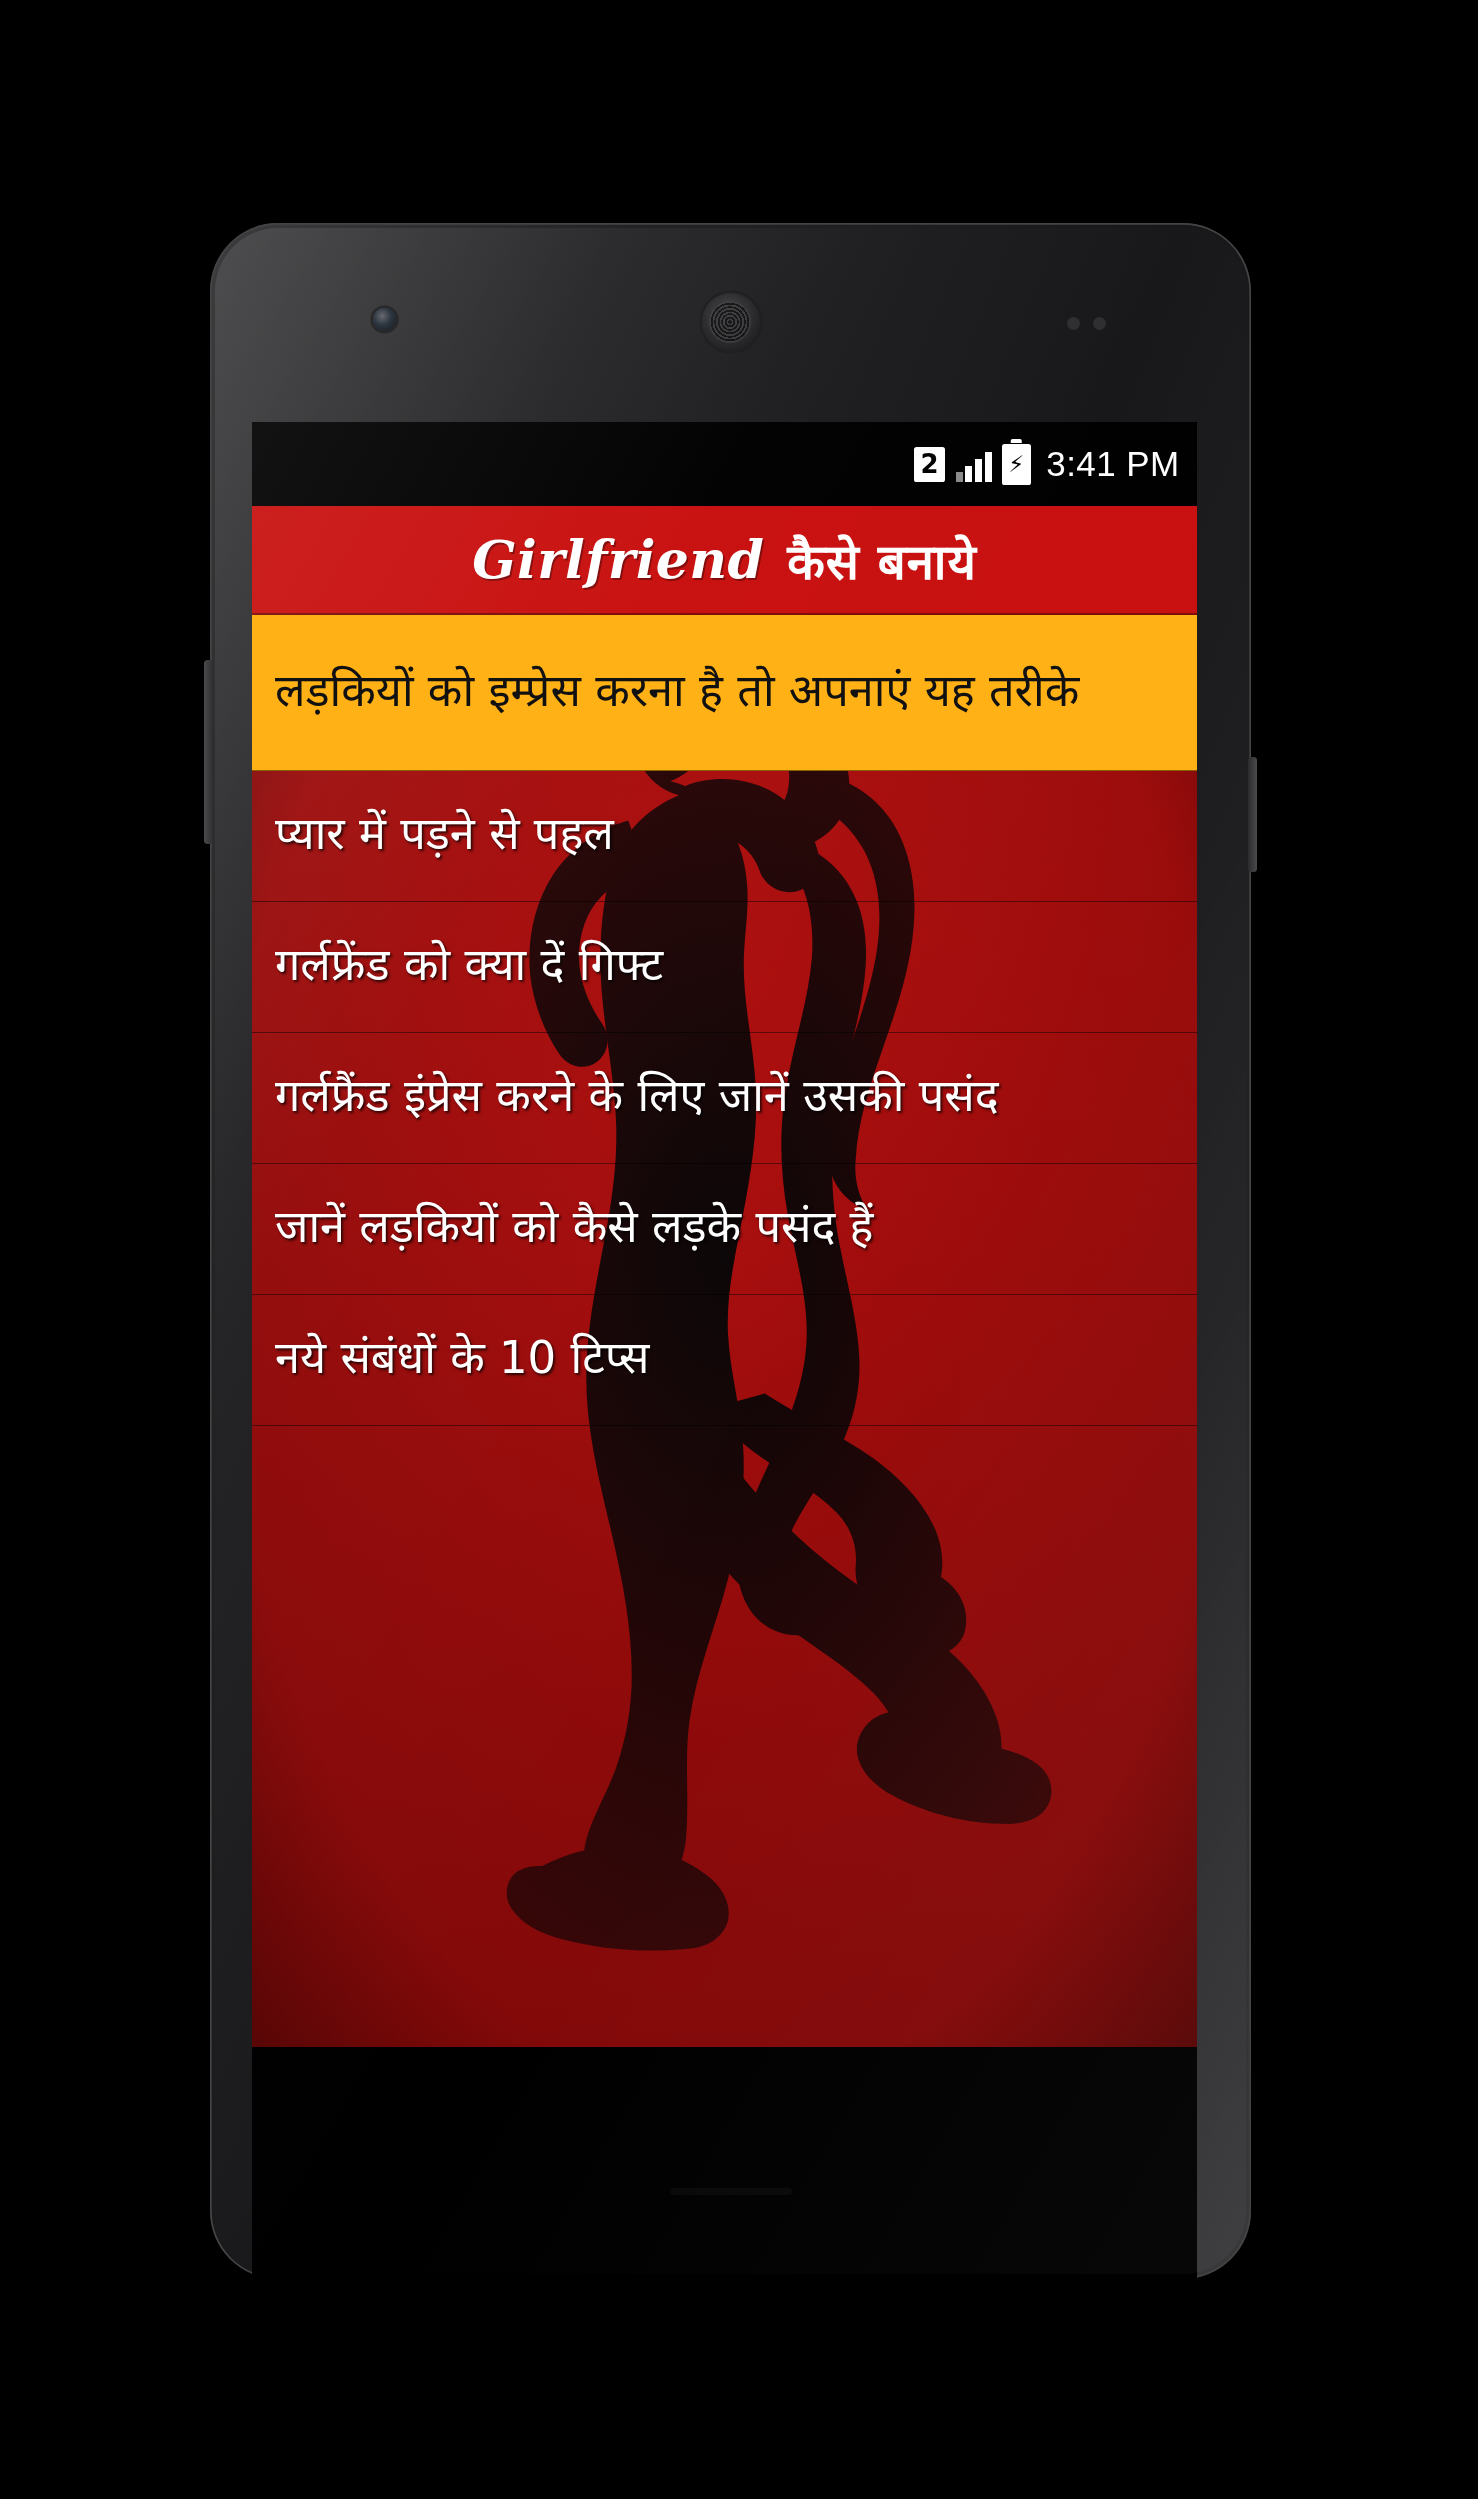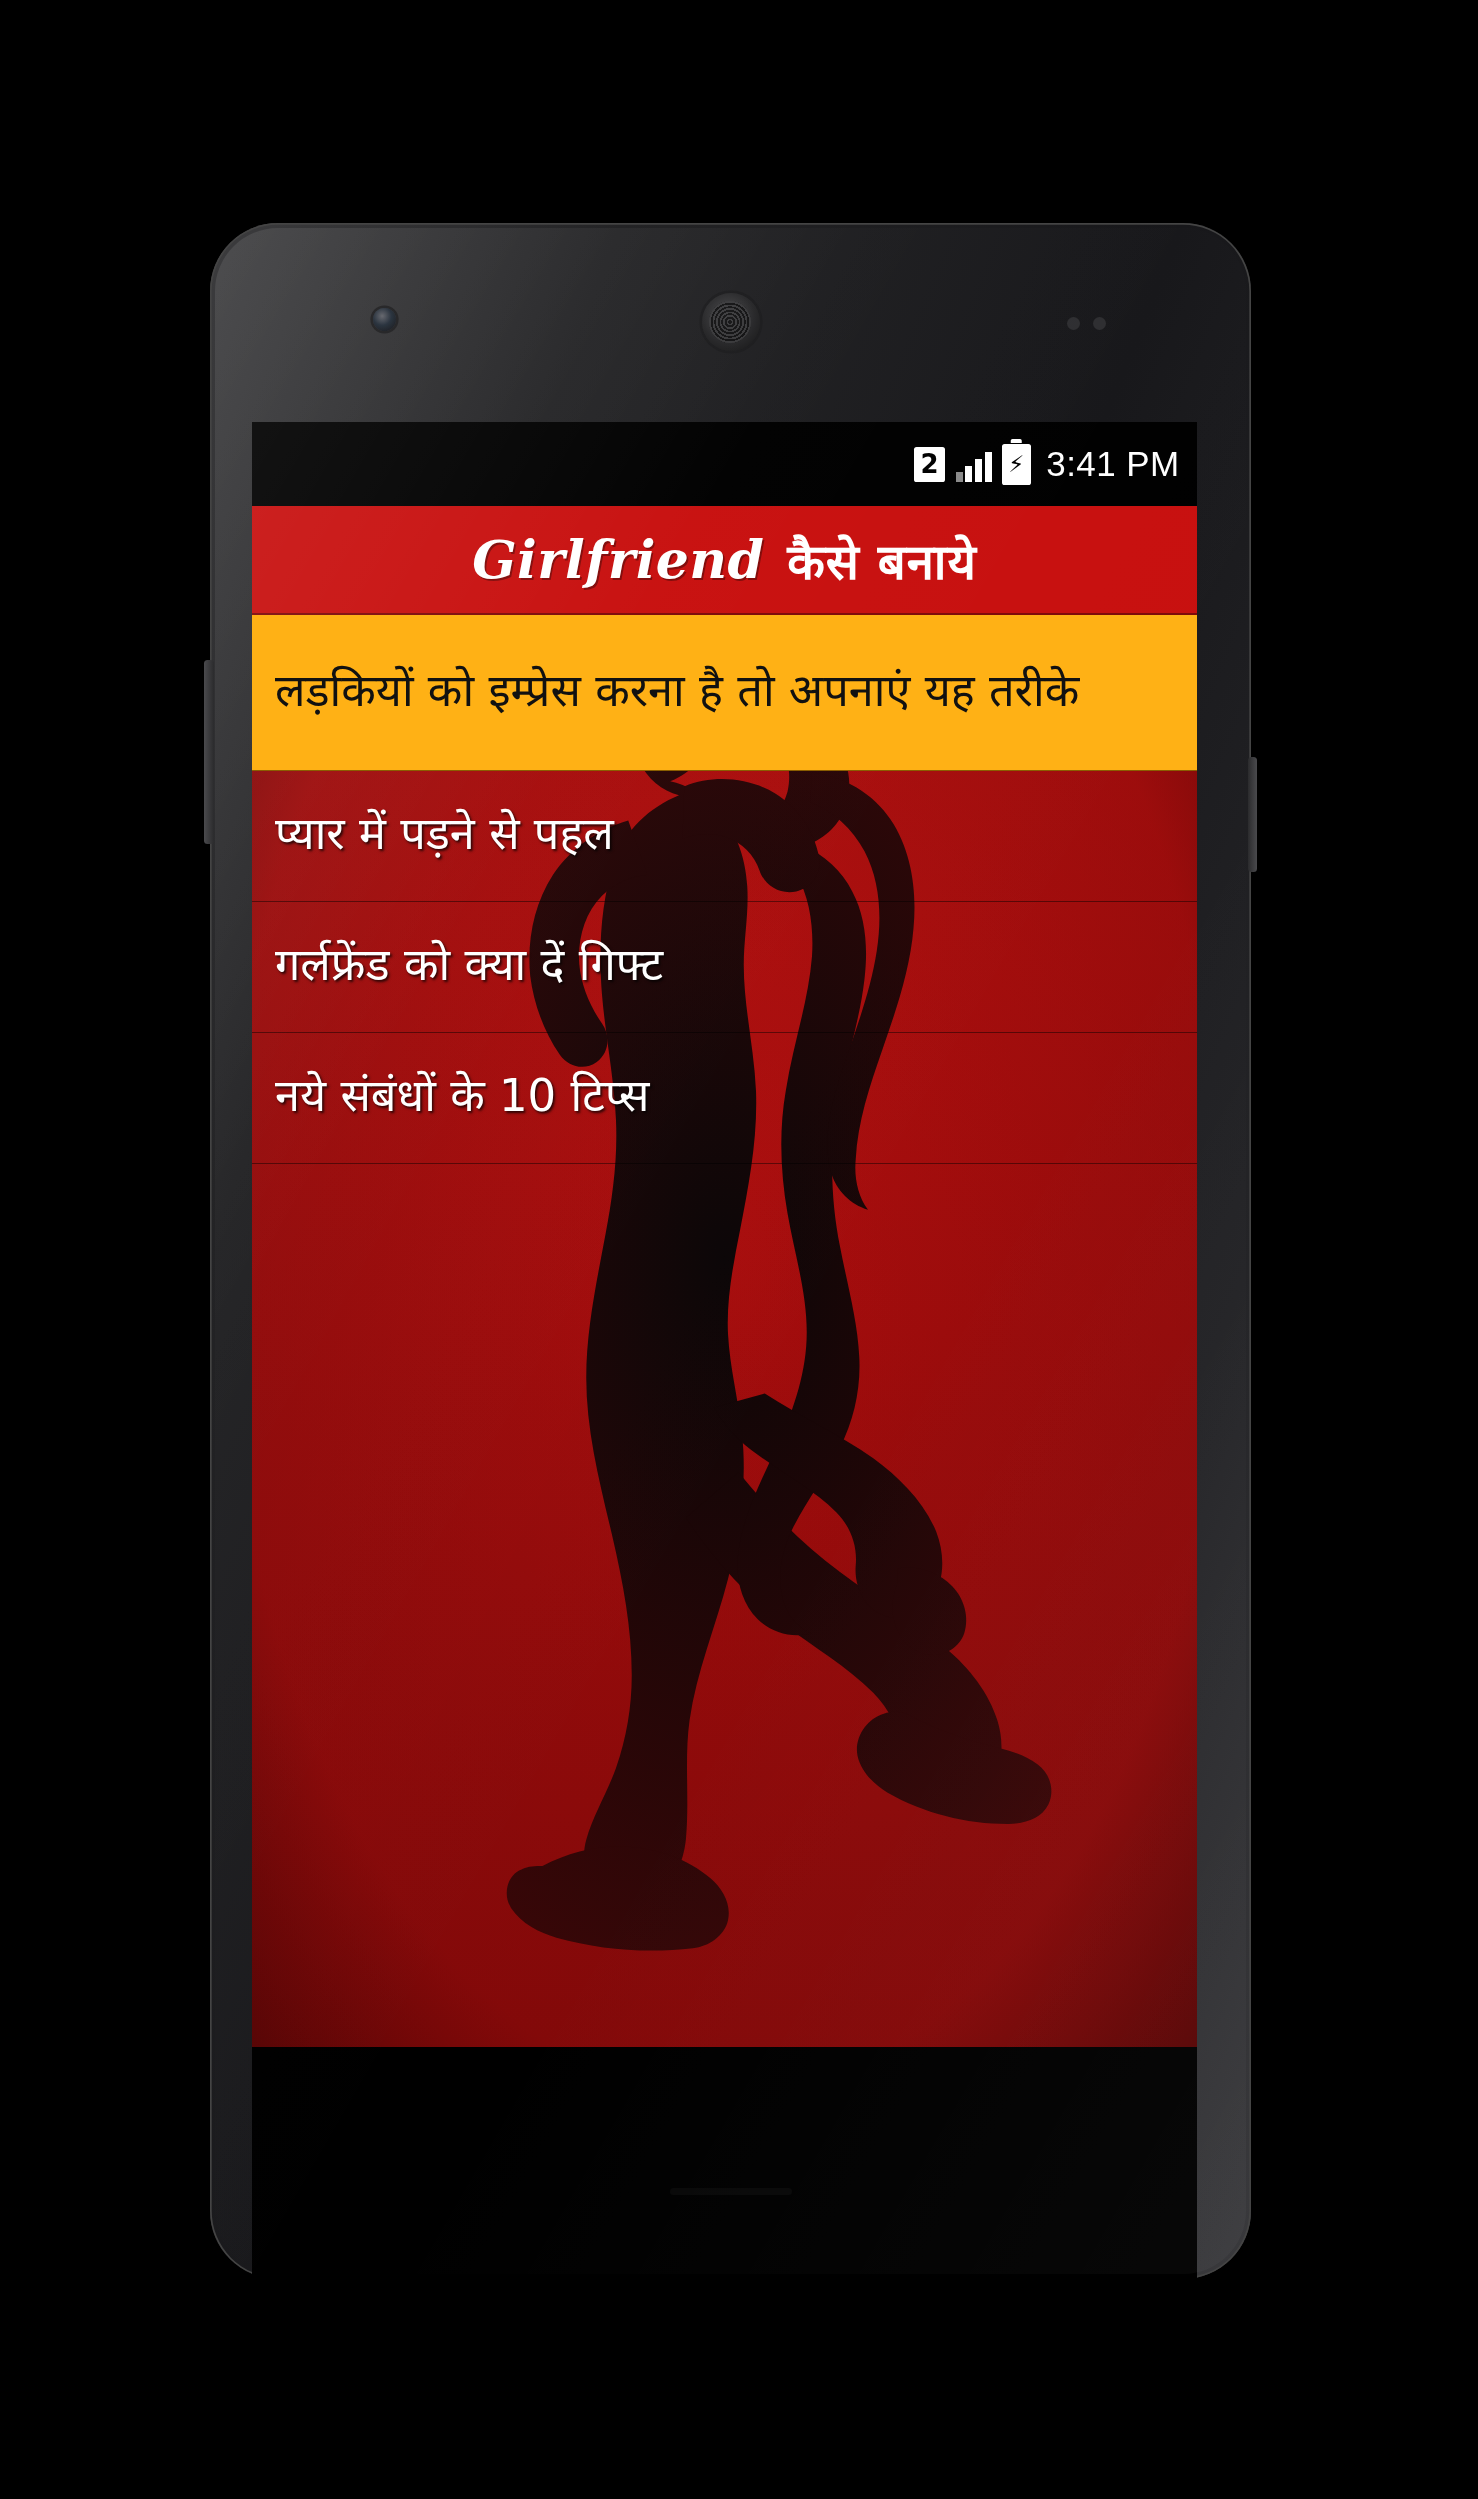--- a/index.html
+++ b/index.html
@@ -387,20 +387,26 @@
         <div class="row highlight">
           <div class="row-text">लड़कियों को इम्प्रेस करना है तो अपनाएं यह तरीके</div>
         </div>
         <div class="row">
           <div class="row-text">प्यार में पड़ने से पहल</div>
         </div>
         <div class="row">
           <div class="row-text">गर्लफ्रेंड को क्या दें गिफ्ट</div>
         </div>
         <div class="row">
+          <div class="row-text">गर्लफ्रैंड इंप्रेस करने के लिए जानें उसकी पसंद</div>
+        </div>
+        <div class="row">
+          <div class="row-text">जानें लड़कियों को कैसे लड़के पसंद हैं</div>
+        </div>
+        <div class="row">
           <div class="row-text">नये संबंधों के 10 टिप्स</div>
         </div>
         <div class="row row-spacer"></div>
       </div>
     </div>
 
   </div>
 
   <div class="bottom-mic"></div>
   <div class="phone-bezel-gloss"></div>

